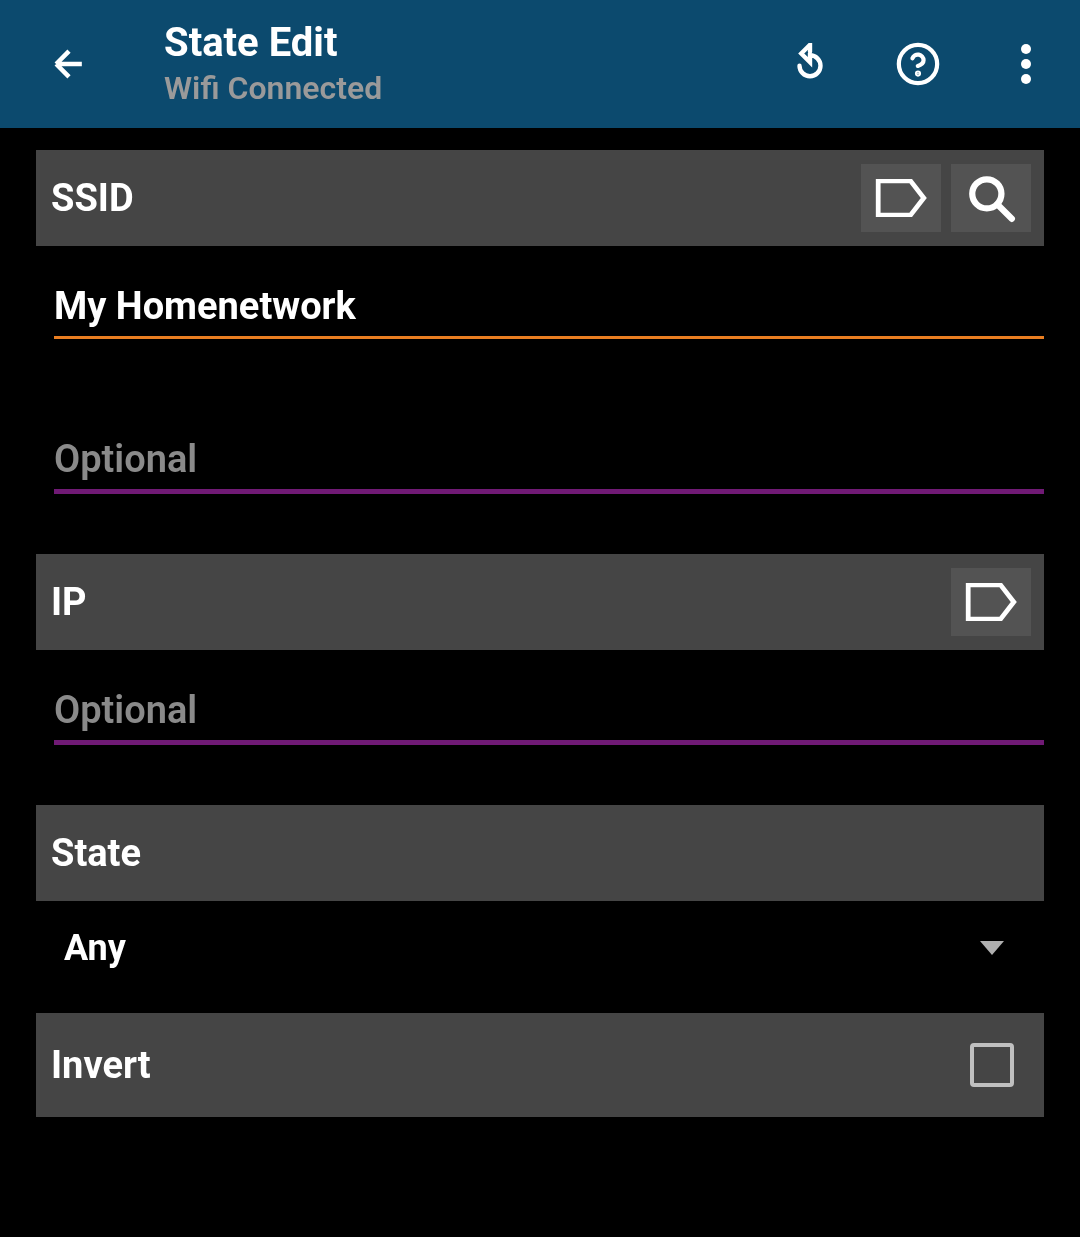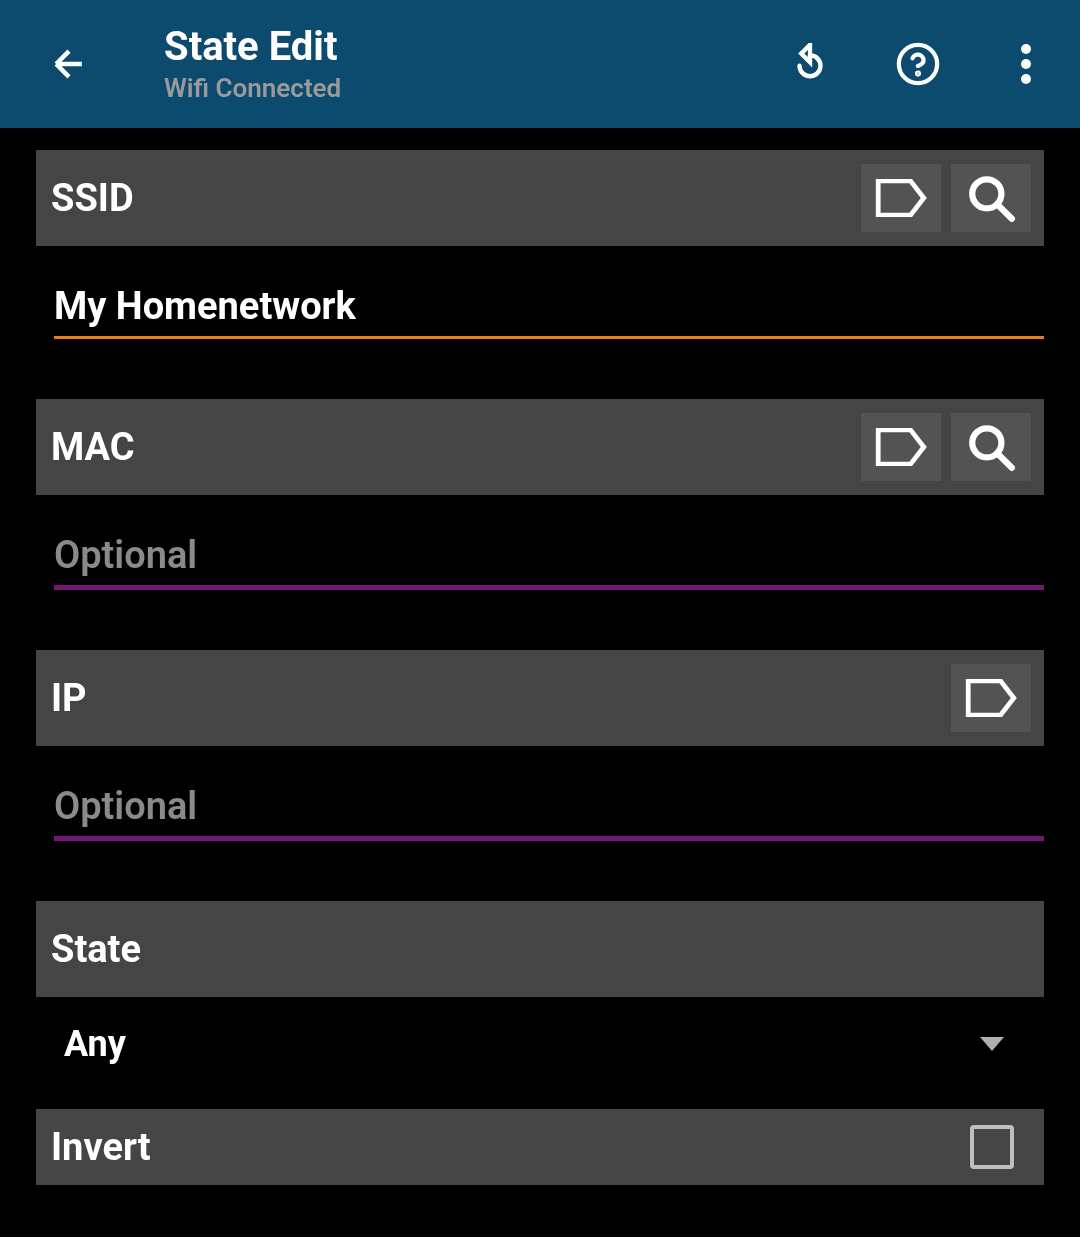--- a/index.html
+++ b/index.html
@@ -40,21 +40,21 @@
     }
     
     .header-title {
       font-size: 40px;
       font-weight: 700;
       color: #ffffff;
       line-height: 1.1;
     }
     
     .header-subtitle {
-      font-size: 26px;
+      font-size: 32px;
       font-weight: 600;
       color: #9a9a9a;
       margin-top: 4px;
     }
     
     .header-actions {
       display: flex;
       align-items: center;
       gap: 60px;
     }
@@ -143,21 +143,21 @@
     .dropdown-arrow {
       width: 0;
       height: 0;
       border-left: 12px solid transparent;
       border-right: 12px solid transparent;
       border-top: 14px solid #b0b0b0;
     }
     
     .invert-header {
       background: #454545;
-      height: 76px;
+      height: 104px;
       display: flex;
       align-items: center;
       padding: 0 30px 0 15px;
     }
     
     .checkbox {
       width: 44px;
       height: 44px;
       border: 4px solid #c0c0c0;
       border-radius: 4px;
@@ -217,34 +217,20 @@
       <svg width="50" height="50" viewBox="0 0 24 24" fill="none" stroke="#ffffff" stroke-width="3">
         <circle cx="10" cy="10" r="7"></circle>
         <path d="M15 15 L22 22" stroke-linecap="round"></path>
       </svg>
     </div>
   </div>
   <div class="input-wrapper">
     <input class="input-field" type="text" value="My Homenetwork" style="">
   </div>
 
-  <div class="section-header">
-    <div class="section-label">MAC</div>
-    <div class="section-icon-btn">
-      <svg width="52" height="38" viewBox="0 0 26 20" fill="none" stroke="#ffffff" stroke-width="2.5">
-        <path d="M1 1 H18 L25 10 L18 19 H1 Z"></path>
-      </svg>
-    </div>
-    <div class="section-icon-btn">
-      <svg width="50" height="50" viewBox="0 0 24 24" fill="none" stroke="#ffffff" stroke-width="3">
-        <circle cx="10" cy="10" r="7"></circle>
-        <path d="M15 15 L22 22" stroke-linecap="round"></path>
-      </svg>
-    </div>
-  </div>
   <div class="input-wrapper">
     <input class="input-field inactive" type="text" placeholder="Optional" style="">
   </div>
 
   <div class="section-header">
     <div class="section-label">IP</div>
     <div class="section-icon-btn">
       <svg width="52" height="38" viewBox="0 0 26 20" fill="none" stroke="#ffffff" stroke-width="2.5">
         <path d="M1 1 H18 L25 10 L18 19 H1 Z"></path>
       </svg>

